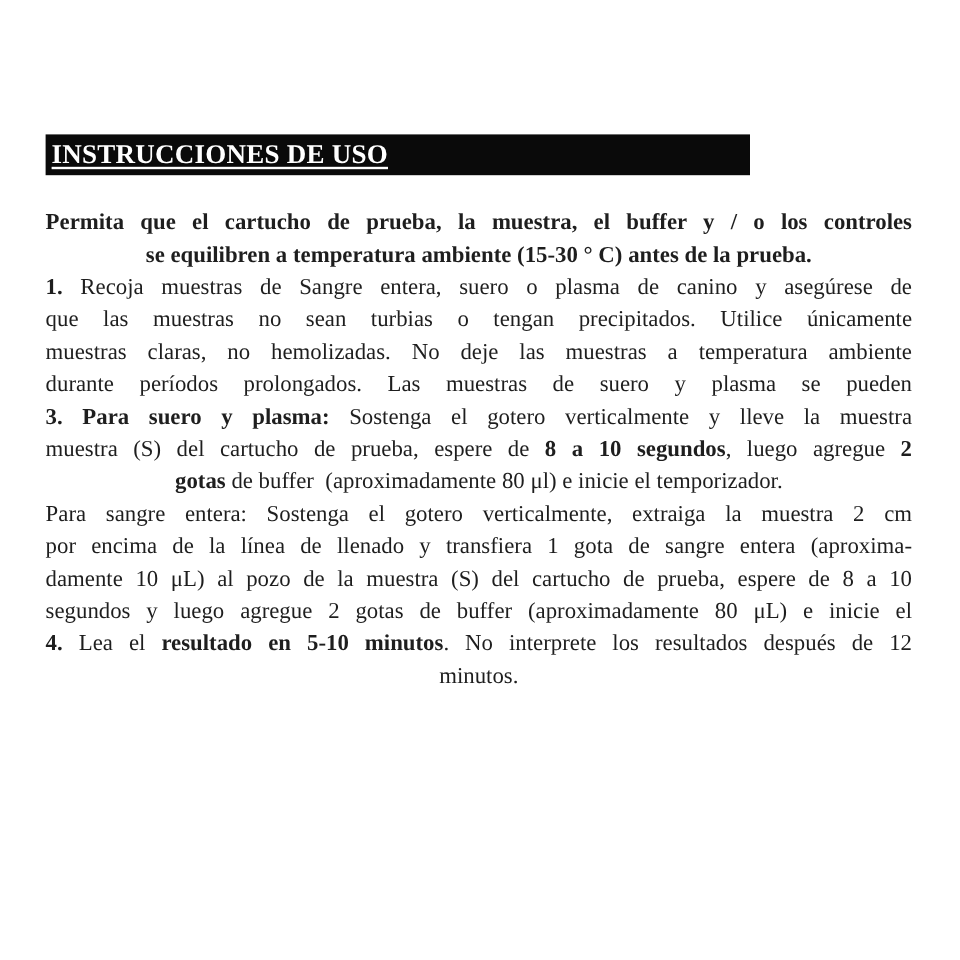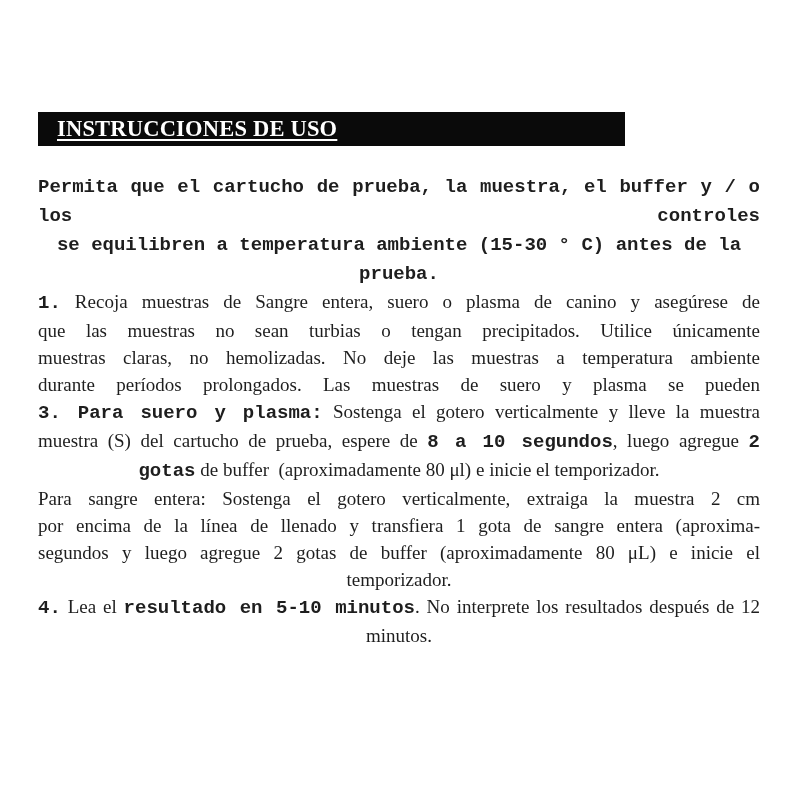--- a/index.html
+++ b/index.html
@@ -23,21 +23,21 @@
   .header-bar {
     position: absolute;
     left: 38px;
     top: 112px;
     width: 587px;
     height: 34px;
     background: #0a0a0a;
     display: flex;
     align-items: center;
     box-sizing: border-box;
-    padding-left: 19px;
+    padding-left: 5px;
   }
   .header-title {
     color: #ffffff;
     font-weight: bold;
     font-size: 22.5px;
     letter-spacing: 0.2px;
     text-decoration: underline;
     text-underline-offset: 3px;
     text-decoration-thickness: 1.5px;
     white-space: nowrap;
@@ -56,21 +56,20 @@
   .line {
     text-align: center;
     white-space: normal;
   }
   .line.j {
     text-align: justify;
     text-align-last: justify;
   }
   .bold {
     font-weight: bold;
-    font-family: Liberation Mono, monospace;
   }
 </style>
 </head>
 <body>
 
 <div class="page">
 
   <div class="header-bar">
     <span class="header-title">INSTRUCCIONES DE USO</span>
   </div>
@@ -87,22 +86,22 @@
         <div class="line j"><span class="">durante períodos prolongados. Las muestras de suero y plasma se pueden</span></div>
       </div>
       <div class="para">
         <div class="line j"><span class="bold">3. Para suero y plasma:</span><span class=""> Sostenga el gotero verticalmente y lleve la muestra</span></div>
         <div class="line j"><span class="">muestra (S) del cartucho de prueba, espere de </span><span class="bold">8 a 10 segundos</span><span class="">, luego agregue </span><span class="bold">2</span></div>
         <div class="line"><span class="bold">gotas</span><span class=""> de buffer &nbsp;(aproximadamente 80 μl) e inicie el temporizador.</span></div>
       </div>
       <div class="para">
         <div class="line j"><span class="">Para sangre entera: Sostenga el gotero verticalmente, extraiga la muestra 2 cm</span></div>
         <div class="line j"><span class="">por encima de la línea de llenado y transfiera 1 gota de sangre entera (aproxima-</span></div>
+        <div class="line j"><span class="">damente 10 μL) al pozo de la muestra (S) del cartucho de prueba, espere de 8 a 10</span></div>
         <div class="line j"><span class="">segundos y luego agregue 2 gotas de buffer (aproximadamente 80 μL) e inicie el</span></div>
-        <div class="line"><span class="">temporizador.</span></div>
       </div>
       <div class="para">
         <div class="line j"><span class="bold">4.</span><span class=""> Lea el </span><span class="bold">resultado en 5-10 minutos</span><span class="">. No interprete los resultados después de 12</span></div>
         <div class="line"><span class="">minutos.</span></div>
       </div>
     </div>
 
 </div>
 
 </body></html>

